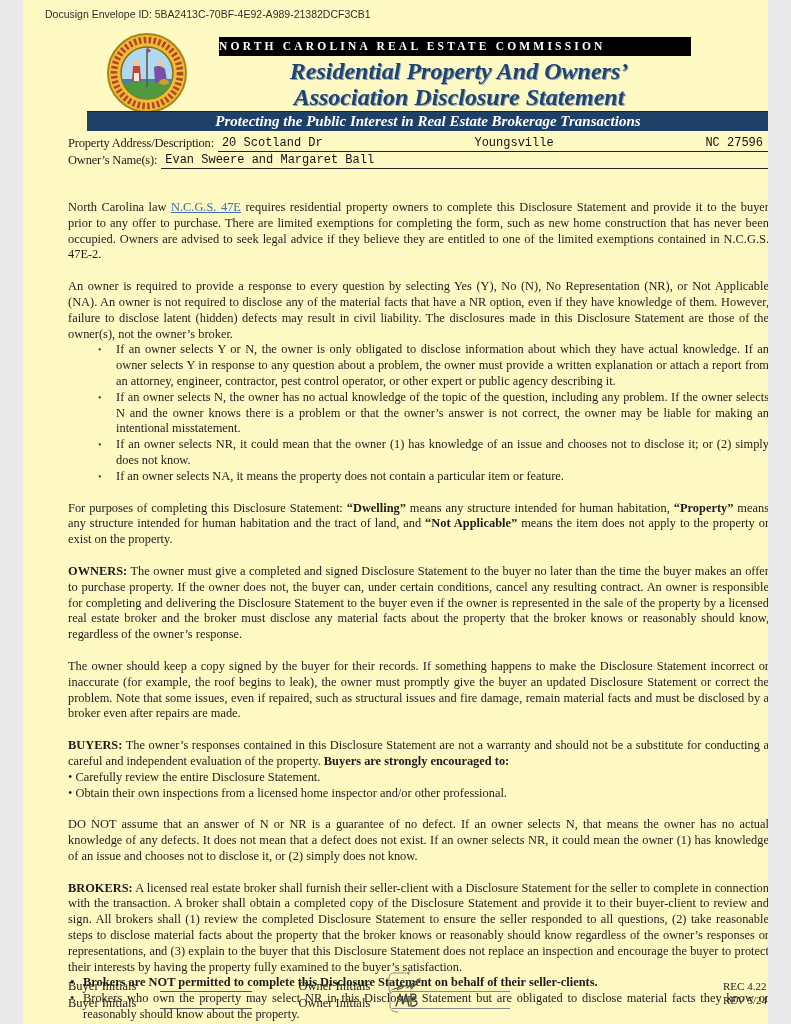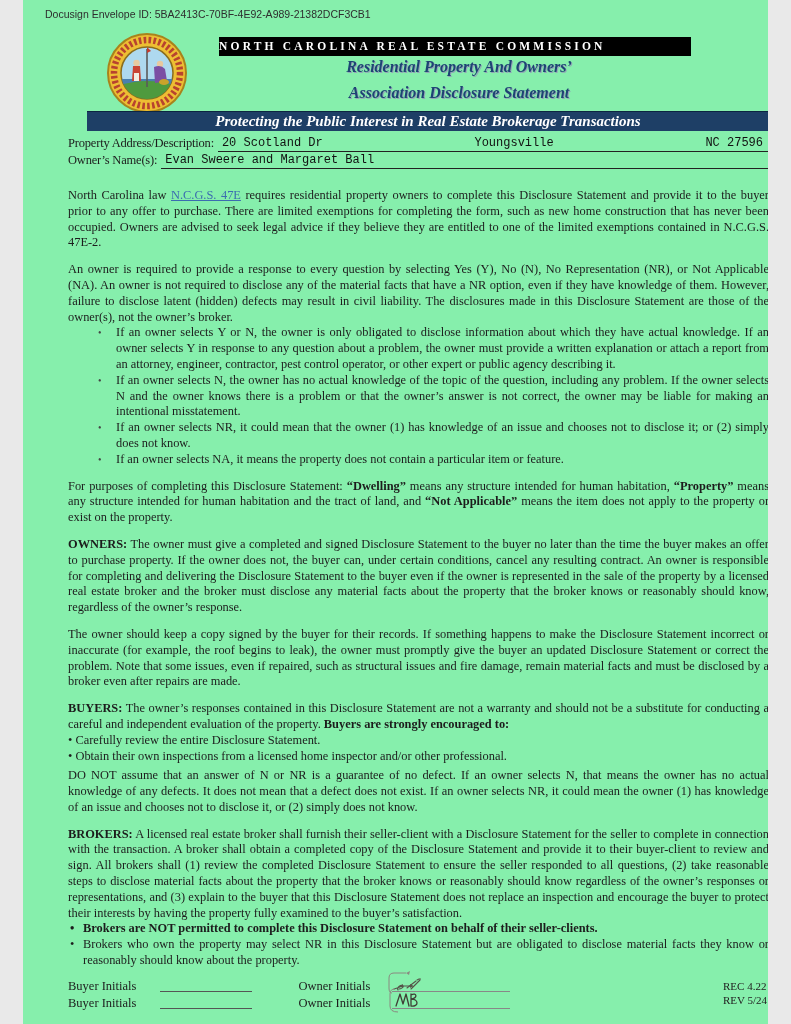--- a/index.html
+++ b/index.html
@@ -1,44 +1,44 @@
 <!DOCTYPE html>
 <html><head>
 <meta charset="utf-8">
 <style>
   html,body{margin:0;padding:0;background:#e9e9e9;}
-  .page{position:relative;width:745px;height:1024px;background:#86efac;margin:0 auto;
+  .page{position:relative;width:745px;height:1024px;background:#fef9c3;margin:0 auto;
         font-family:"Liberation Serif",serif;color:#1c1c1c;overflow:hidden;}
   .envelope{position:absolute;left:22px;top:8px;font-family:"Liberation Sans",sans-serif;
             font-size:10.5px;color:#2e2e2e;}
   
   .seal{position:absolute;left:84px;top:33px;width:80px;height:80px;}
   .black-bar{position:absolute;left:196px;top:37px;width:472px;height:19px;background:#000;
              color:#fff;font-weight:bold;font-size:11.5px;letter-spacing:3.2px;
              line-height:19px;white-space:nowrap;}
   .title-line{position:absolute;left:178px;width:516px;text-align:center;
-              font-style:italic;font-weight:bold;font-size:16px;color:#1d4473;
+              font-style:italic;font-weight:bold;font-size:24px;color:#1d4473;
               text-shadow:1px 1px 0 #93a3b6;}
   .t1{top:58px;}
   .t2{top:84px;}
   .navy-bar{position:absolute;left:64px;top:111px;width:682px;height:19px;background:#1e3f66;
             border-top:1px solid #0d2542;color:#fff;font-style:italic;font-weight:bold;
             font-size:15px;text-align:center;line-height:19px;}
   
   .form-rows{position:absolute;left:45px;top:136px;width:701px;font-size:12.5px;}
   .form-row{display:flex;align-items:flex-start;height:17px;}
   .form-label{white-space:nowrap;padding-right:4px;letter-spacing:-0.2px;}
   .fill{flex:1;border-bottom:1.2px solid #222;display:flex;justify-content:space-between;
         font-family:"Liberation Mono",monospace;font-size:12px;color:#111;
         padding:0 6px 1px 4px;white-space:nowrap;}
   .fill.single{justify-content:flex-start;}
   
   .bodytext{position:absolute;left:45px;top:184px;width:701px;font-size:12.4px;
             line-height:15.8px;text-align:justify;}
-  .para{margin:4px 0 11px 0;}
+  .para{margin:16px 0 11px 0;}
   .para.nogap{margin-bottom:0;}
   .statute-link{color:#3c6db0;text-decoration:underline;cursor:pointer;}
   .blist{margin:0 0 11px 0;padding:0;list-style:none;}
   .blist li{display:flex;}
   .bdot{flex:none;width:18px;margin-left:30px;font-size:10px;line-height:15.8px;color:#444;}
   .btext{flex:1;}
   .inline-bullet{margin:0;}
   .bk-bullets{margin:0 0 0 0;padding:0;list-style:none;}
   .bk-bullets li{display:flex;}
   .bk-dot{flex:none;width:13px;margin-left:2px;line-height:15.8px;}

